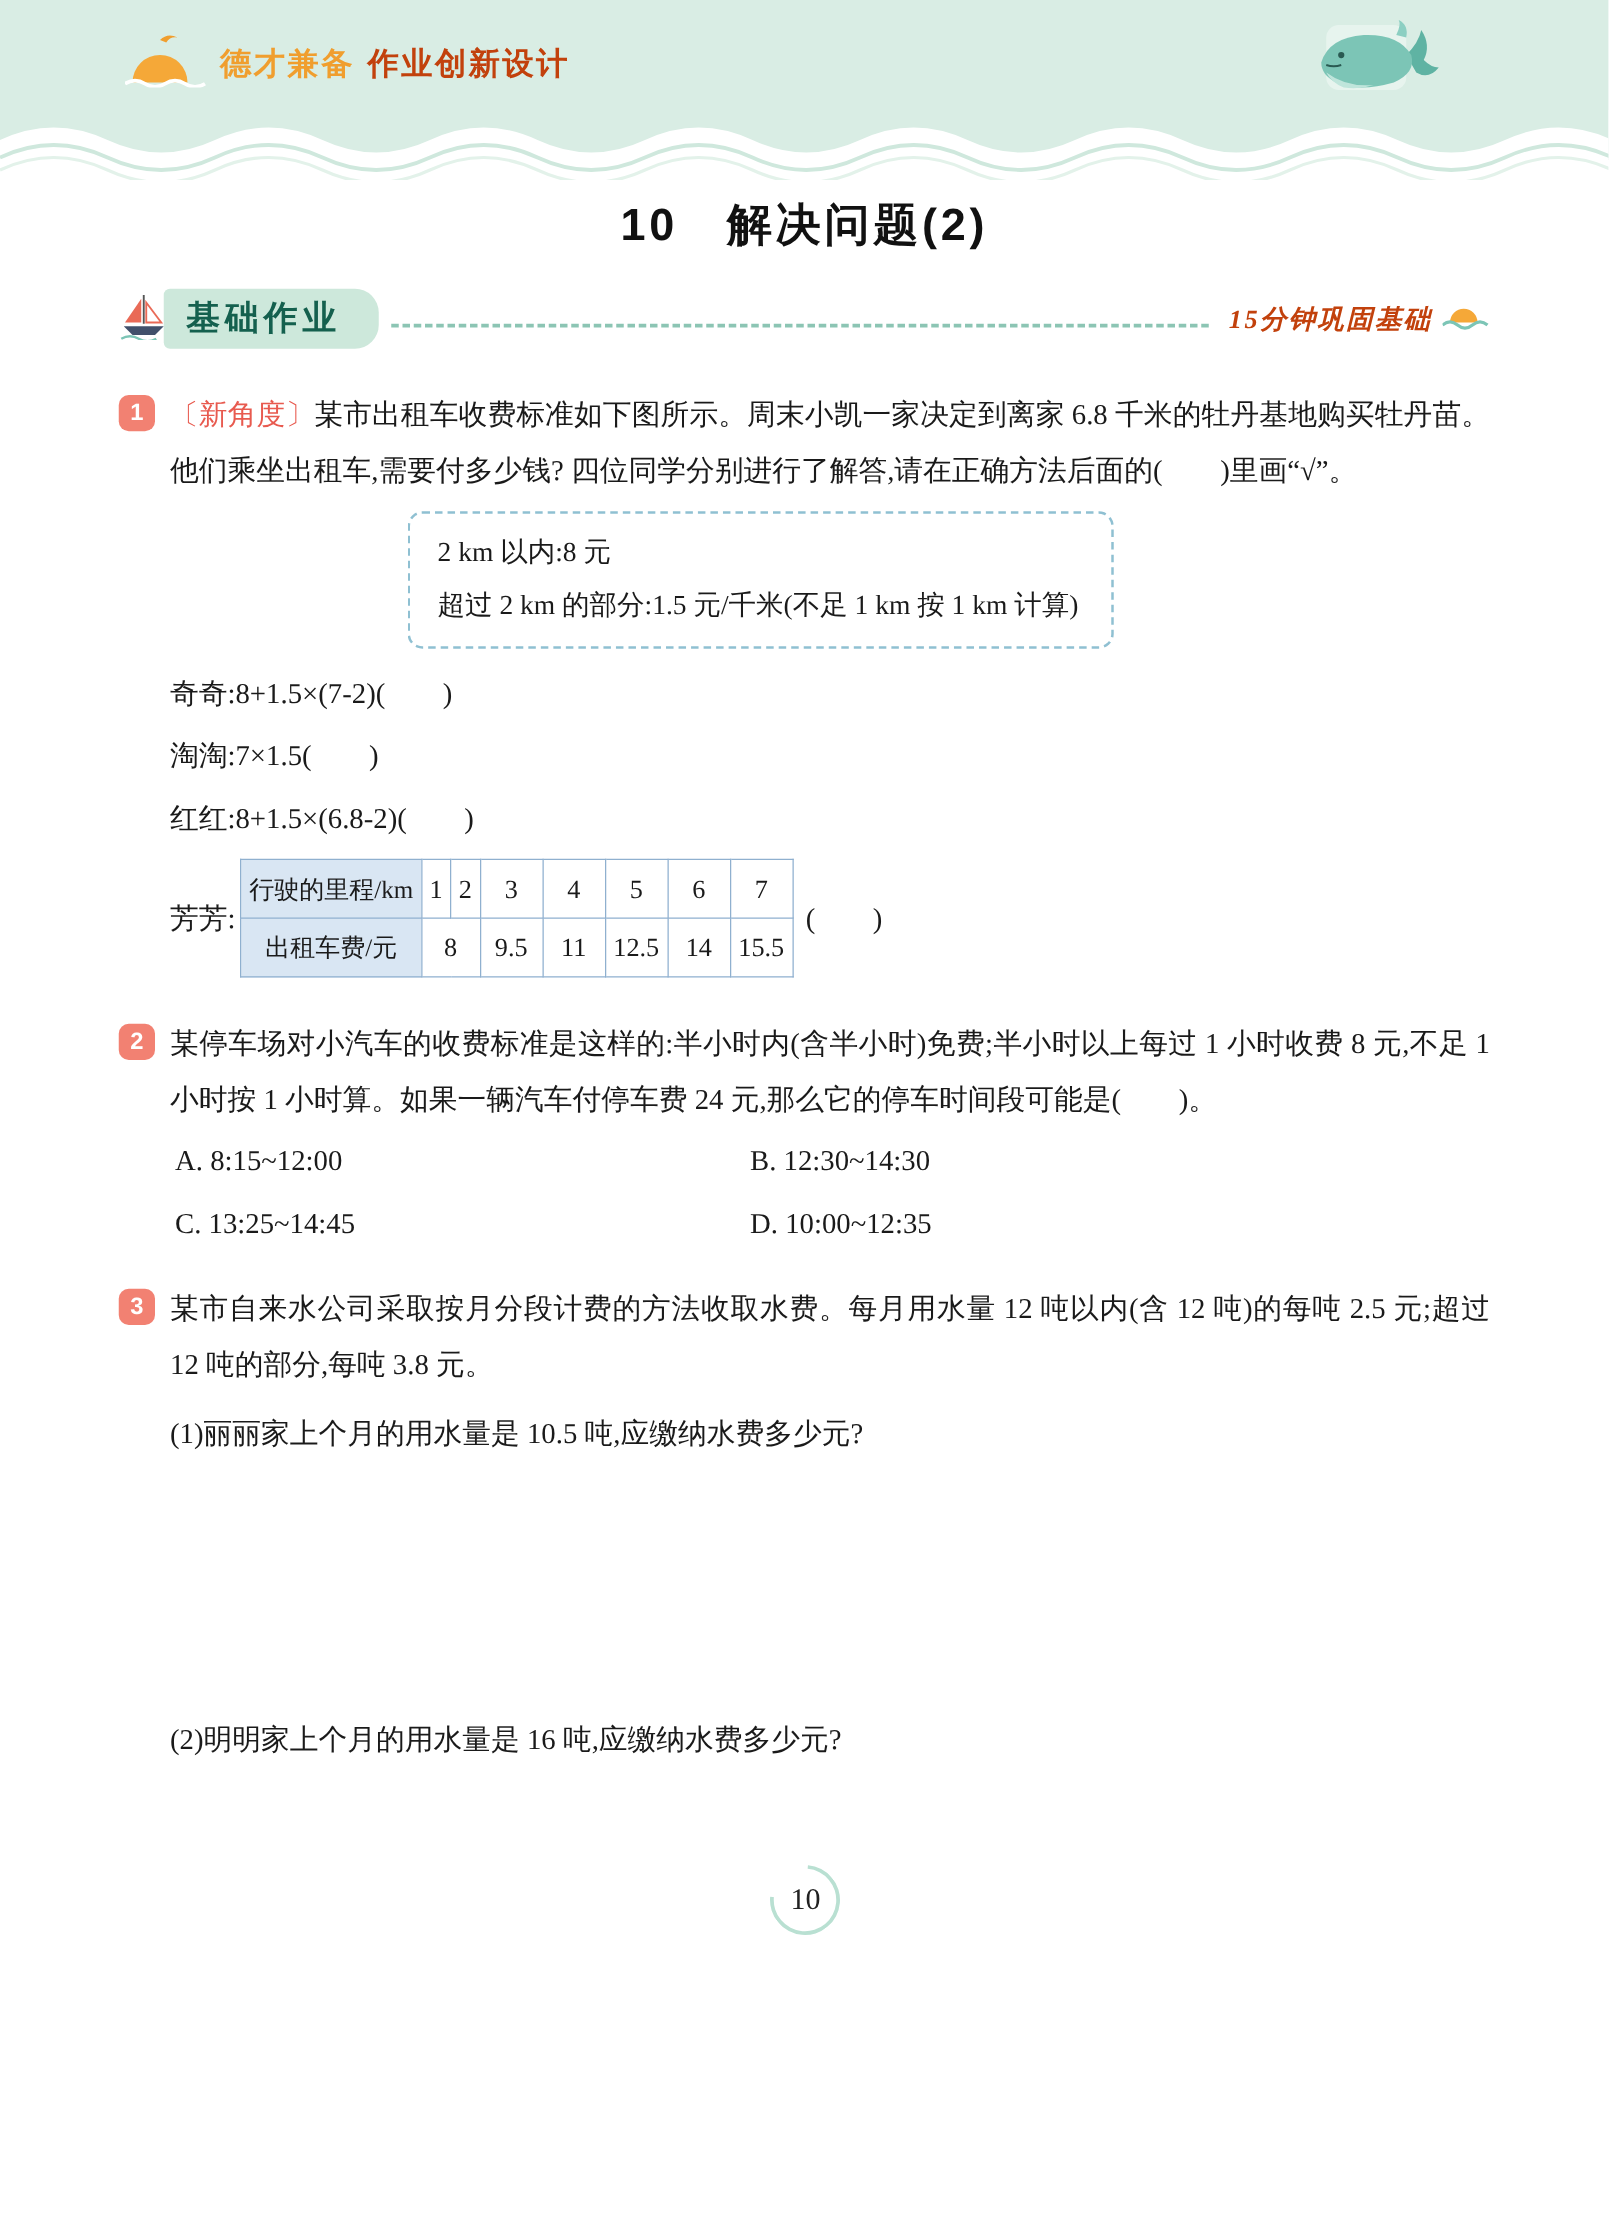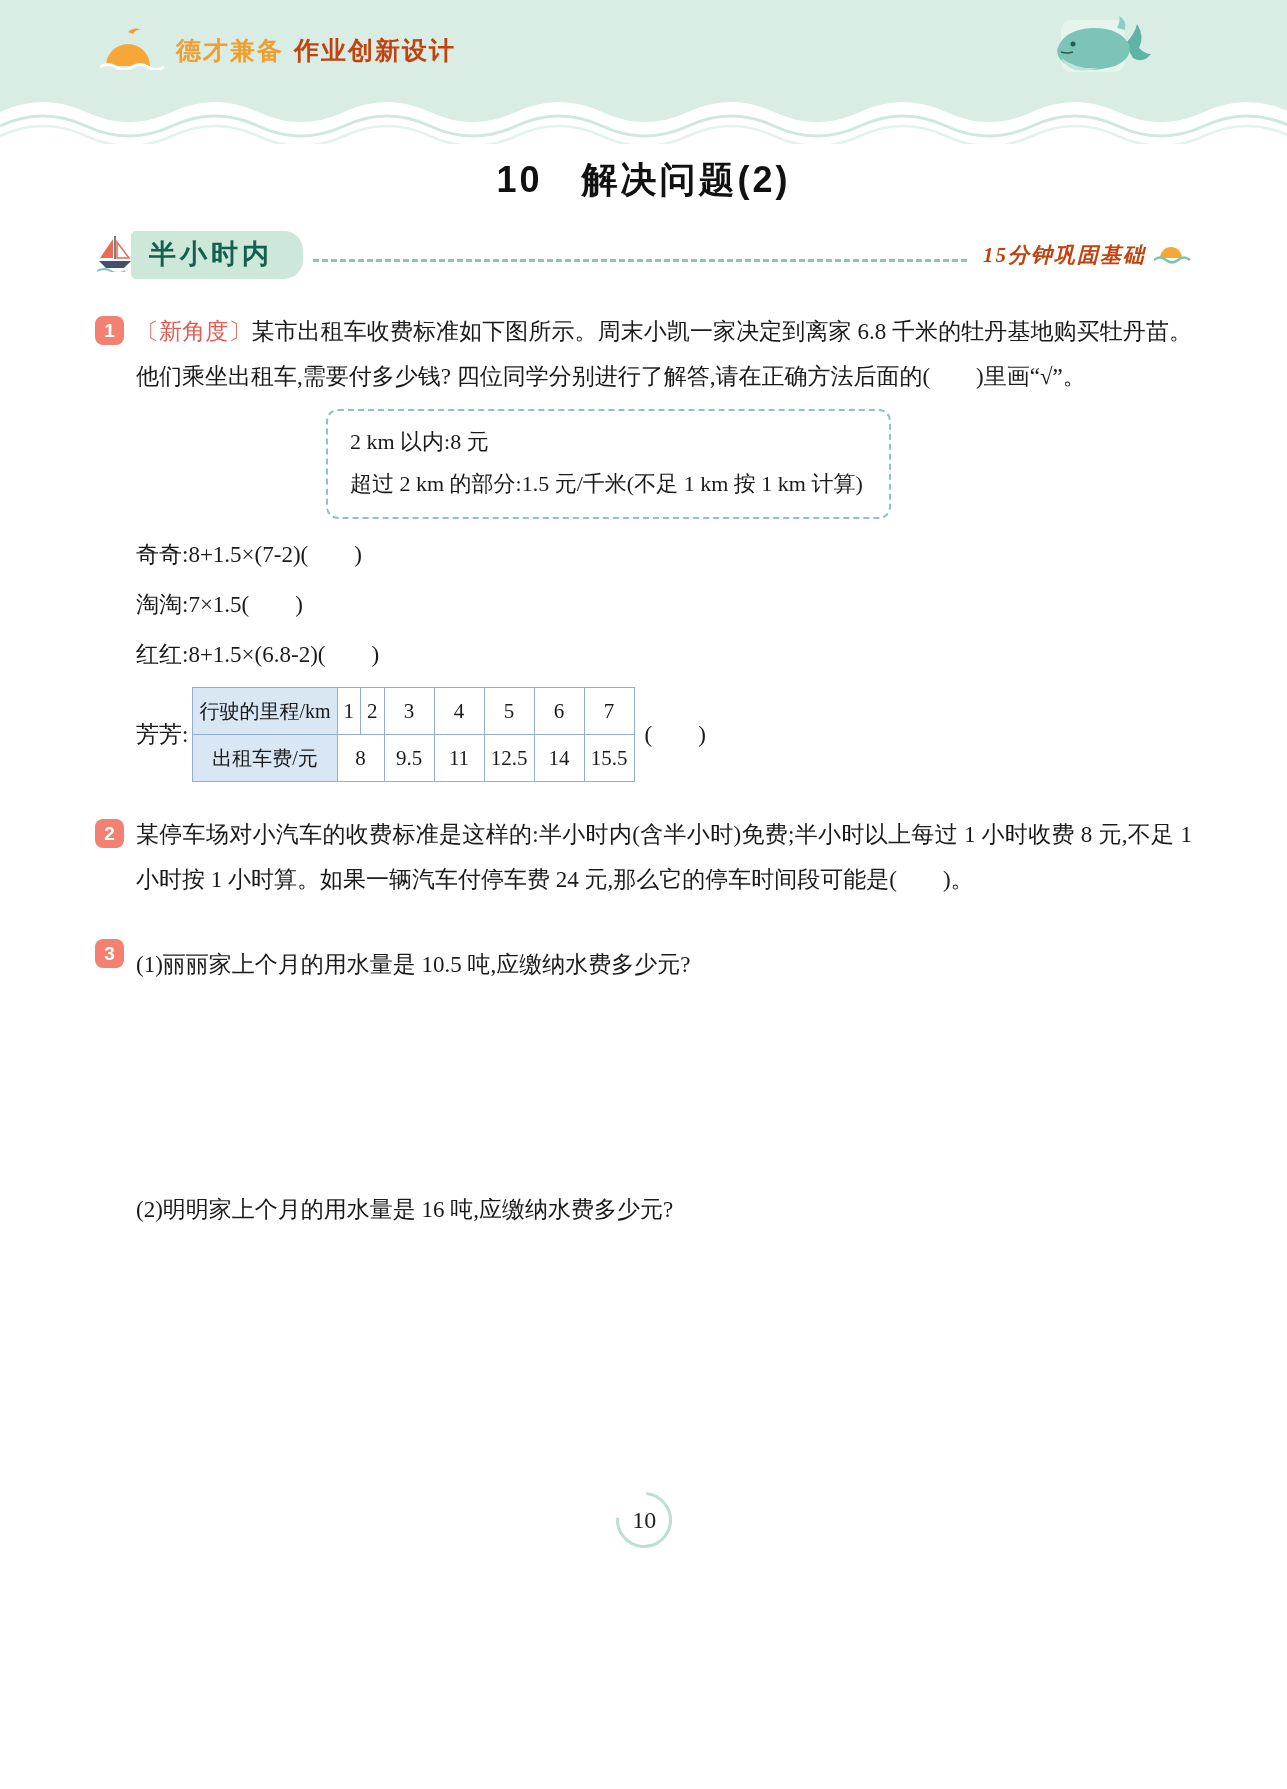--- a/index.html
+++ b/index.html
@@ -190,21 +190,21 @@
     <div class="badge-wrap">
       <span class="badge-boat">
         <svg width="40" height="38" viewBox="0 0 40 38">
           <line x1="20" y1="2" x2="20" y2="25" stroke="#555" stroke-width="1.5"></line>
           <path d="M18 5 L18 24 L5 24 Z" fill="#e96a57"></path>
           <path d="M22 8 L22 24 L34 24 Z" fill="#fff" stroke="#e96a57" stroke-width="1.5"></path>
           <path d="M4 27 H36 L29 34 H11 Z" fill="#41506b"></path>
           <path d="M2 37 Q9 33 16 37 T30 37" stroke="#7cc5b6" fill="none" stroke-width="2"></path>
         </svg>
       </span>
-      <span class="badge-pill">半小时内</span>
+      <span class="badge-pill">基础作业</span>
     </div>
     <div class="section-dashes"></div>
     <span class="section-note">15分钟巩固基础</span>
     <span>
       <svg width="38" height="26" viewBox="0 0 38 26">
         <path d="M6 18 A11 11 0 0 1 28 18 Z" fill="#f5a838"></path>
         <path d="M0 20 Q6 15 12 20 T24 20 T36 20" stroke="#7cc5b6" stroke-width="2.5" fill="none"></path>
       </svg>
     </span>
   </div>
@@ -250,26 +250,33 @@
           </table>
         <span class="after-table">(　　)</span>
       </div>
     </div>
   </div>
 
   <div class="question">
     <span class="qnum">2</span>
     <div class="qbody">
       <p class="qtext">某停车场对小汽车的收费标准是这样的:半小时内(含半小时)免费;半小时以上每过 1 小时收费 8 元,不足 1 小时按 1 小时算。如果一辆汽车付停车费 24 元,那么它的停车时间段可能是(　　)。</p>
+      <div class="options-grid">
+        <span>A.  8:15~12:00</span>
+        <span>B.  12:30~14:30</span>
+        <span>C.  13:25~14:45</span>
+        <span>D.  10:00~12:35</span>
+      </div>
     </div>
   </div>
 
   <div class="question">
     <span class="qnum">3</span>
     <div class="qbody">
+      <p class="qtext">某市自来水公司采取按月分段计费的方法收取水费。每月用水量 12 吨以内(含 12 吨)的每吨 2.5 元;超过 12 吨的部分,每吨 3.8 元。</p>
       <p class="sub-line">(1)丽丽家上个月的用水量是 10.5 吨,应缴纳水费多少元?</p>
       <p class="sub-line sub-gap">(2)明明家上个月的用水量是 16 吨,应缴纳水费多少元?</p>
     </div>
   </div>
 
   <div class="footer-page">
     <div class="page-circle">
       <span>10</span>
     </div>
   </div>

